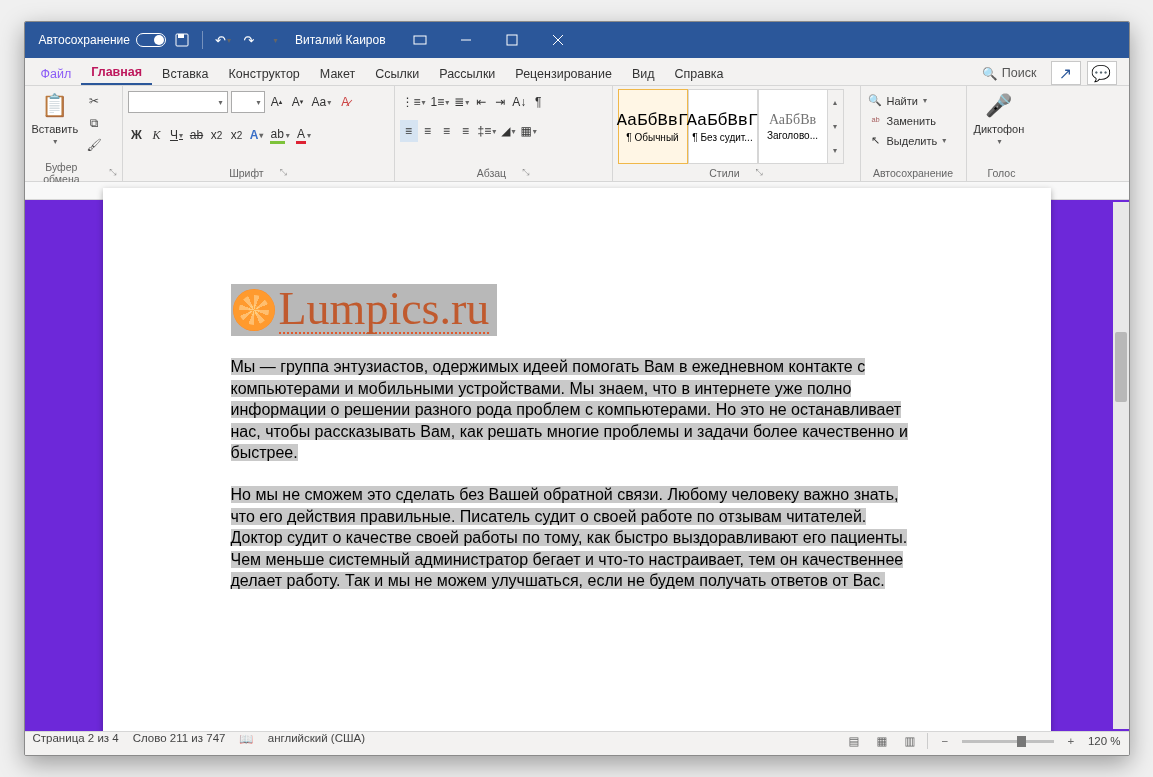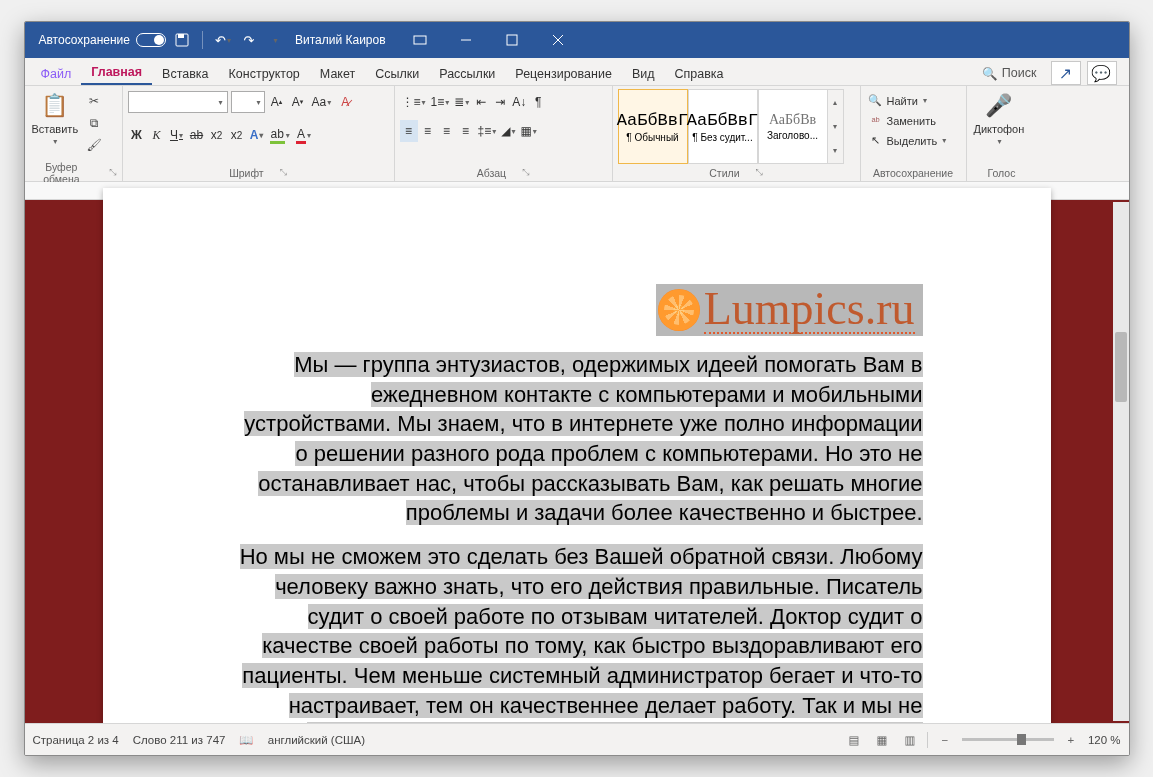--- a/index.html
+++ b/index.html
@@ -49,33 +49,33 @@
 .styles-body{display:flex;align-items:stretch;gap:0;height:56px;}
 .style-box{width:70px;border:1px solid #d6d6d6;background:#fff;display:flex;flex-direction:column;align-items:center;justify-content:center;gap:2px;cursor:pointer;font-size:10px;}
 .style-box.sel{border-color:#f0b84a;background:#fff6e5;}
 .style-prev{font-size:17px;font-family:Liberation Mono, monospace;}
 .style-prev.h{font-family:"Segoe UI";color:#737373;font-size:14px;}
 .style-more{width:16px;display:flex;flex-direction:column;border:1px solid #d6d6d6;border-left:none;}
 .style-more div{flex:1;display:flex;align-items:center;justify-content:center;font-size:8px;cursor:pointer;color:#666;}
 .edit-body{display:flex;flex-direction:column;gap:1px;padding-top:2px;}
 .edit-item{display:flex;align-items:center;gap:4px;font-size:11px;color:#333;cursor:pointer;height:19px;padding:0 3px;}
 .edit-item .ic{width:14px;text-align:center;}
-.document-area{flex:1;background:#7f1d1d;position:relative;overflow:hidden;text-align:right;}
+.document-area{flex:1;background:#6d28d9;position:relative;overflow:hidden;}
 .ruler{height:18px;background:#f8f8f8;border-bottom:1px solid #d6d6d6;}
 .page{position:absolute;left:78px;top:6px;width:948px;height:600px;background:#fff;box-shadow:0 2px 6px rgba(0,0,0,.3);padding:96px 128px 40px 128px;}
 .sel-title{display:inline-block;background:#b8b8b8;padding:2px 8px 2px 2px;}
 .logo-wrap{display:flex;align-items:center;gap:4px;}
 .orange{width:42px;height:42px;border-radius:50%;background:radial-gradient(circle at 50% 50%, #ffbc5a 0 18%, #ff9a2e 19% 68%, #ff8a1e 70% 100%);position:relative;}
 .orange::before{content:"";position:absolute;inset:6px;border-radius:50%;background:repeating-conic-gradient(#ffd79a 0 22deg, #ff9a2e 22deg 45deg);opacity:.6;}
 .site-name{font-family:Georgia,"Times New Roman",serif;font-size:46px;color:#c05a2e;border-bottom:2px dotted #e05a2e;padding-bottom:0;line-height:1;}
-.body-text{font-family:Georgia,"Times New Roman",serif;font-size:22px;line-height:1.35;color:#000;margin-top:14px;}
+.body-text{font-family:Georgia,"Times New Roman",serif;font-size:16px;line-height:1.35;color:#000;margin-top:20px;}
 .body-text span.hl{background:#c9c9c9;}
 .scrollbar-v{position:absolute;right:0;top:20px;bottom:2px;width:16px;background:#e8e8e8;}
 .scrollbar-v .thumb{position:absolute;left:2px;right:2px;top:130px;height:70px;background:#b8b8b8;border-radius:2px;}
-.statusbar{height:32px;background:#f3f2f1;border-top:1px solid #d6d6d6;display:flex;align-items:center;font-size:11.5px;color:#444;padding:0 8px;gap:14px;}
+.statusbar{height:24px;background:#f3f2f1;border-top:1px solid #d6d6d6;display:flex;align-items:flex-start;font-size:11.5px;color:#444;padding:0 8px;gap:14px;}
 .sb-right{margin-left:auto;display:flex;align-items:center;gap:6px;}
 .view-btn{width:22px;height:18px;display:flex;align-items:center;justify-content:center;cursor:pointer;color:#666;}
 .zoom-slider{width:92px;height:3px;background:#c0c0c0;position:relative;}
 .zoom-slider::after{content:"";position:absolute;left:60%;top:-4px;width:9px;height:11px;background:#777;}
 .sb-sep{width:1px;height:16px;background:#ccc;}
 </style>
 </head>
 <body>
 
 <div class="window">

